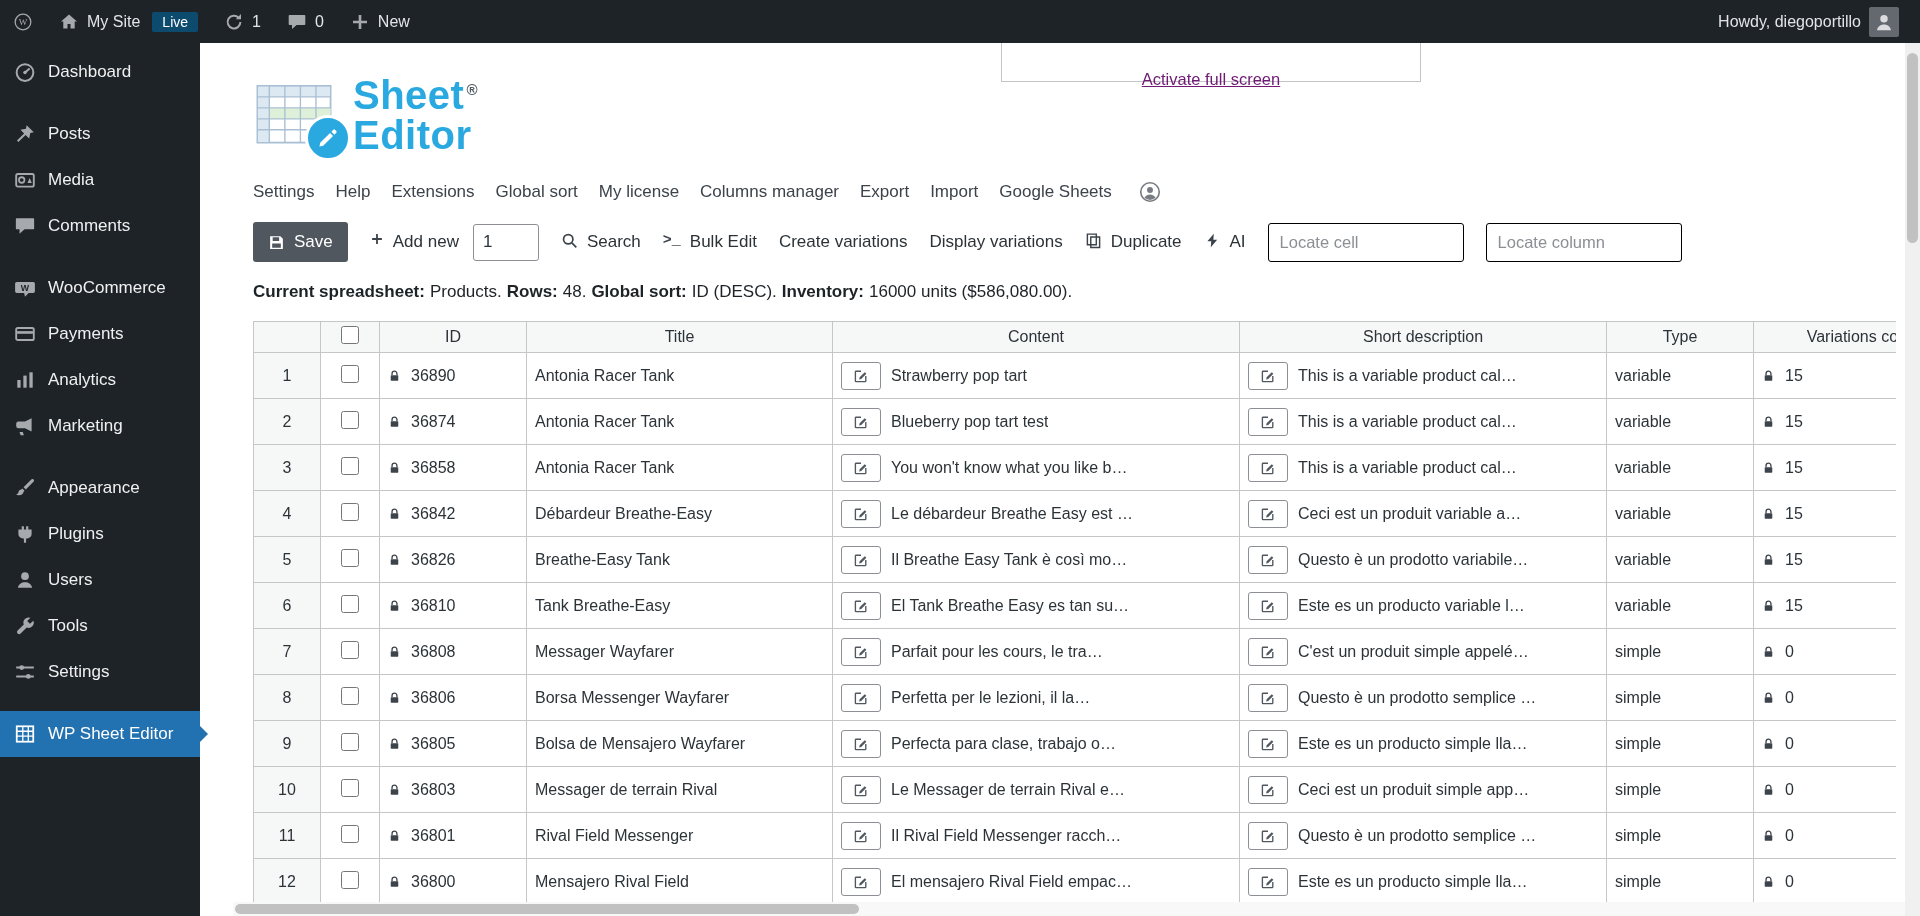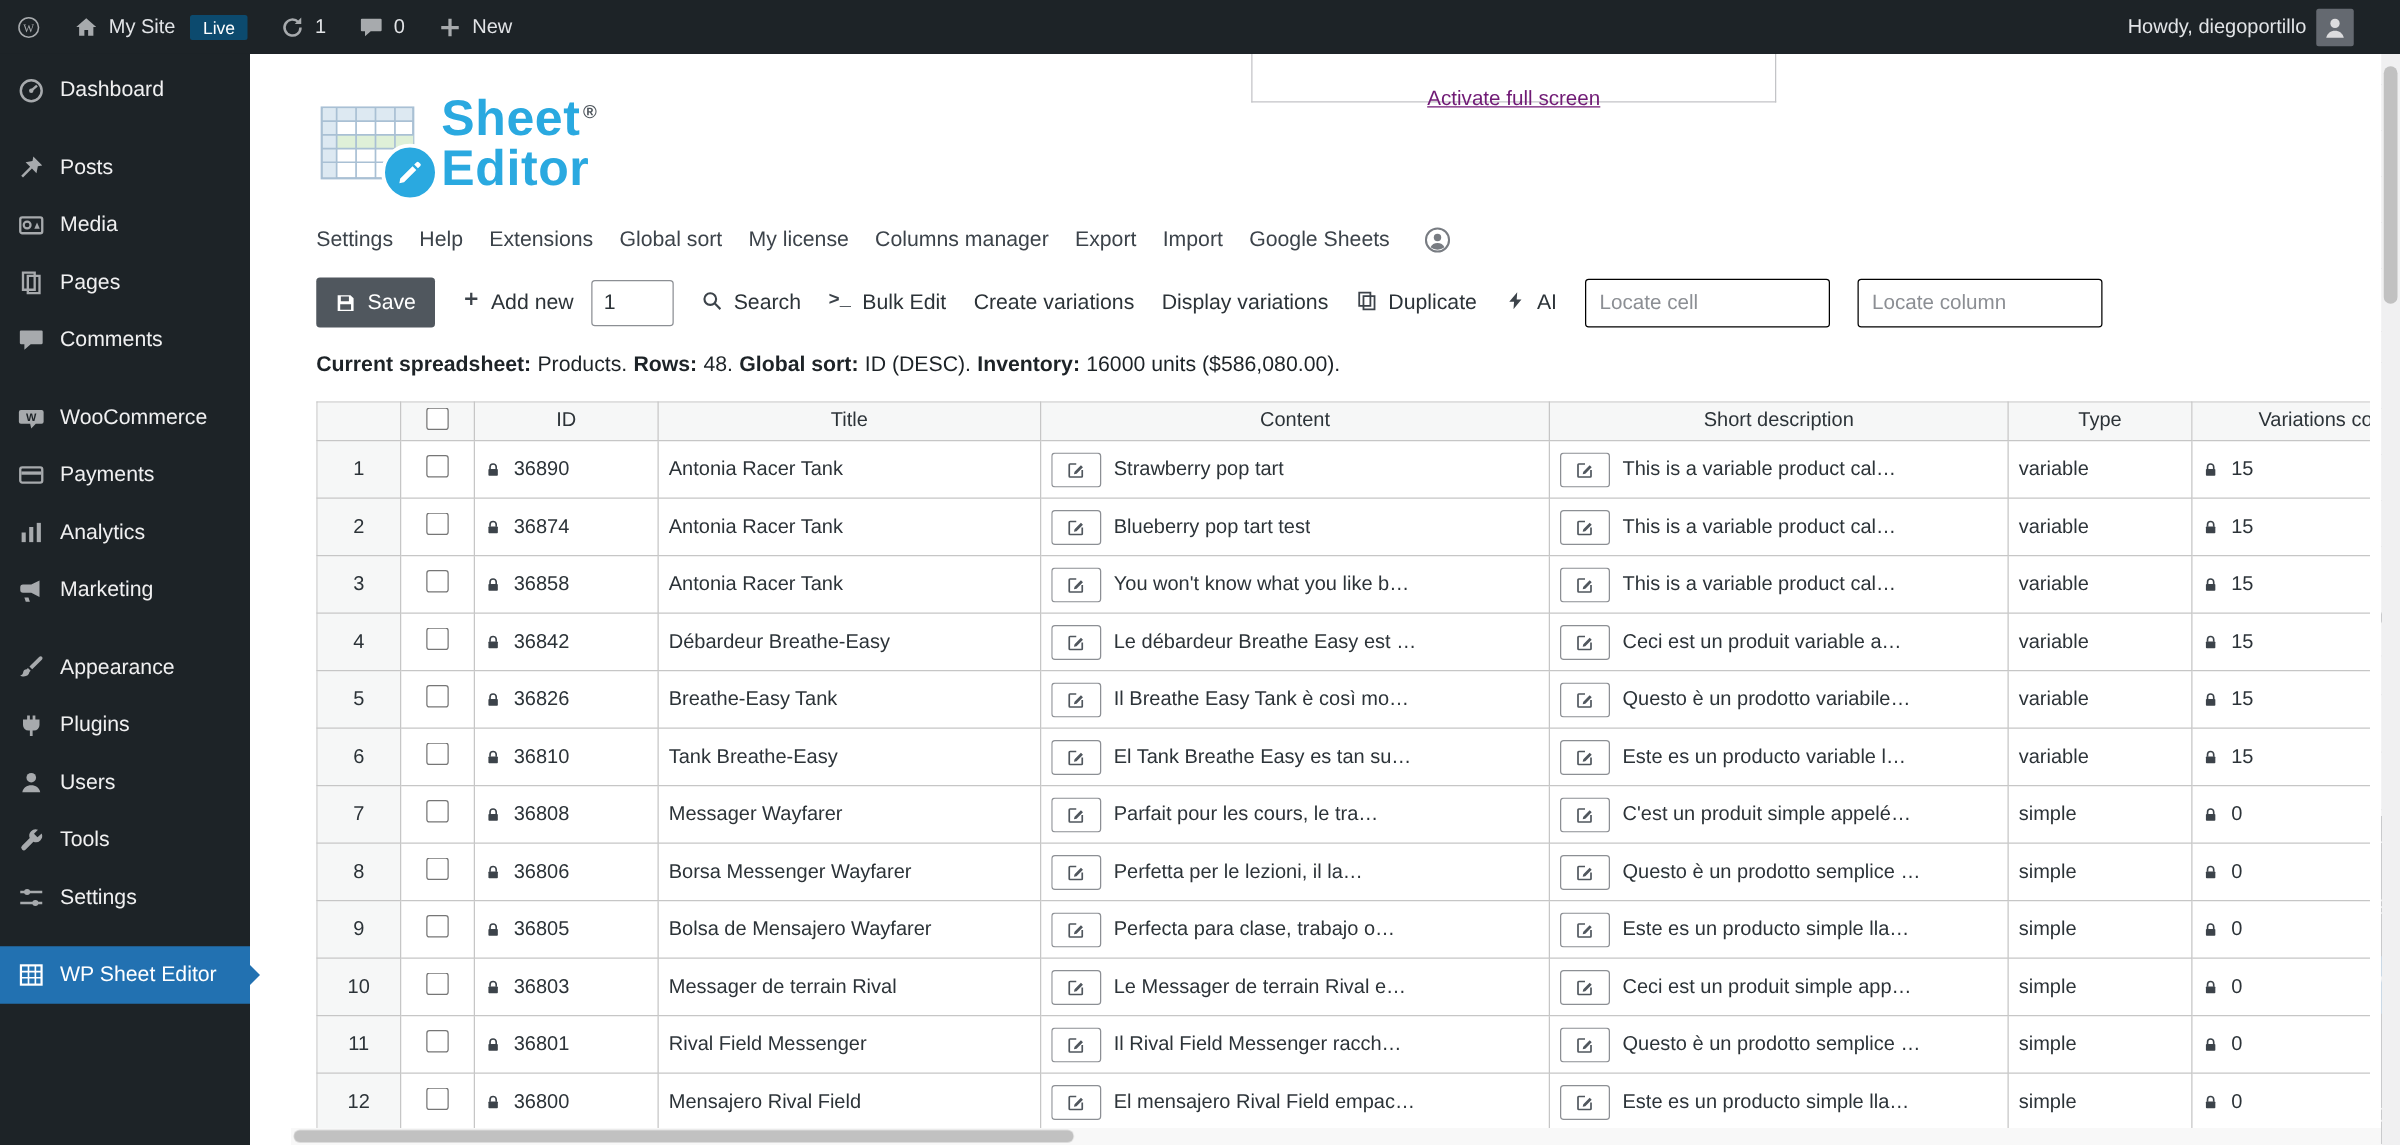--- a/index.html
+++ b/index.html
@@ -6,21 +6,21 @@
   html,body { width:1920px; height:916px; overflow:hidden; background:#fff;
     font-family:"Liberation Sans", sans-serif; }
   svg { width:100%; height:100%; display:block; }
 
   
   .admin-bar { position:fixed; top:0; left:0; right:0; height:43px; background:#1d2327;
     color:#e2e4e7; display:flex; align-items:center; z-index:100; font-size:16px; }
   .ab-item { display:flex; align-items:center; gap:8px; padding:0 13px; height:100%; cursor:pointer; }
   .ab-icon { width:20px; height:20px; color:#a7aaad; flex:0 0 auto; }
   .live-badge { background:#0c4a6e; color:#fff; font-size:14px; padding:2px 10px; border-radius:2px; margin-left:4px; }
-  .ab-right { margin-left:auto; display:flex; align-items:center; padding-right:24px;text-align:center; }
+  .ab-right { margin-left:auto; display:flex; align-items:center; padding-right:8px;text-align:center; }
   .avatar { width:30px; height:30px; background:#646970; border-radius:2px; color:#dcdcde;
     display:flex; align-items:center; justify-content:center; }
   .avatar svg { width:22px; height:22px; }
 
   
   .sidebar { position:fixed; left:0; top:35px; bottom:0; width:200px; background:#1d2327;
     padding-top:14px; z-index:60; }
   .sb-item { display:flex; align-items:center; height:46px; padding:0 10px; color:#f0f0f1;
     font-size:17px; cursor:pointer; position:relative; }
   .sb-icon { width:22px; height:22px; margin:0 12px 0 4px; color:#a7aaad; flex:0 0 auto; }
@@ -188,29 +188,20 @@
     </div>
     <div class="sb-item">
       <span class="sb-icon">
         <svg viewBox="0 0 20 20">
           <rect x="2" y="4.5" width="16" height="11.5" rx="1.5" fill="none" stroke="currentColor" stroke-width="1.7"></rect>
           <circle cx="7" cy="10" r="2.5" fill="none" stroke="currentColor" stroke-width="1.6"></circle>
           <path fill="currentColor" d="M12.2 12.8l2-4.6 2 4.6z"></path>
         </svg>
       </span>
       <span class="sb-label">Media</span>
-    </div>
-    <div class="sb-item">
-      <span class="sb-icon">
-        <svg viewBox="0 0 20 20">
-          <path fill="none" stroke="currentColor" stroke-width="1.7" d="M4 2.8h8.5v12.5H4z"></path>
-          <path fill="none" stroke="currentColor" stroke-width="1.7" d="M7.5 5.2H16v12.5H7.5z"></path>
-        </svg>
-      </span>
-      <span class="sb-label">Pages</span>
     </div>
     <div class="sb-item">
       <span class="sb-icon">
         <svg viewBox="0 0 20 20">
           <path fill="currentColor" d="M2.5 3h15a.8.8 0 0 1 .8.8v8.4a.8.8 0 0 1-.8.8h-7.9L5 17v-4H2.5a.8.8 0 0 1-.8-.8V3.8A.8.8 0 0 1 2.5 3z"></path>
         </svg>
       </span>
       <span class="sb-label">Comments</span>
     </div>
     <div class="sb-sep"></div>

